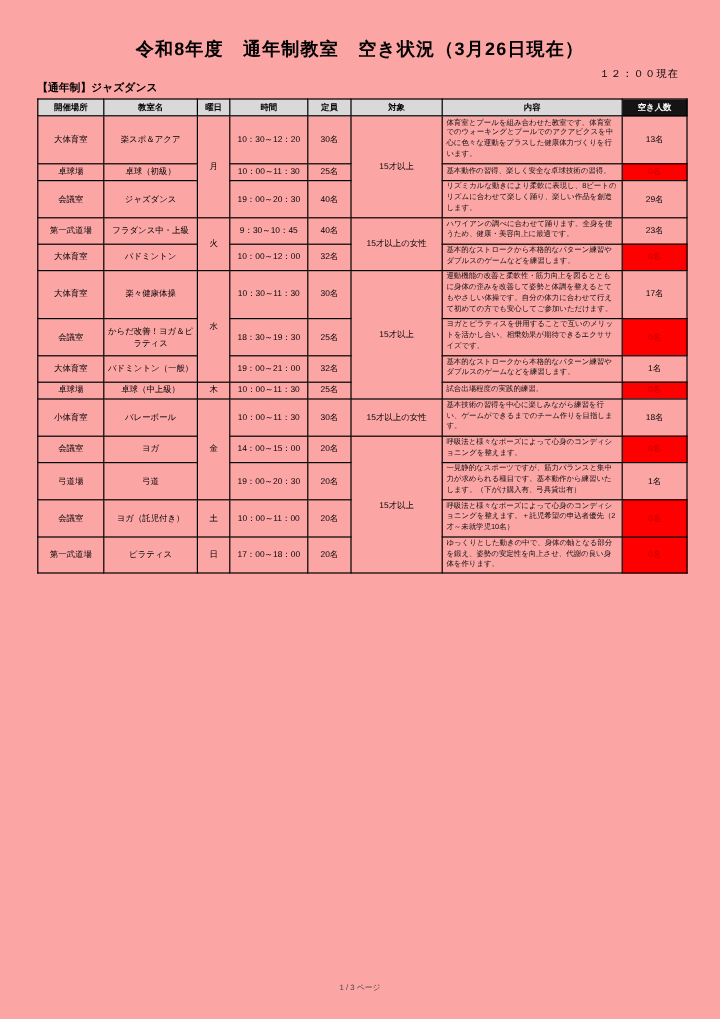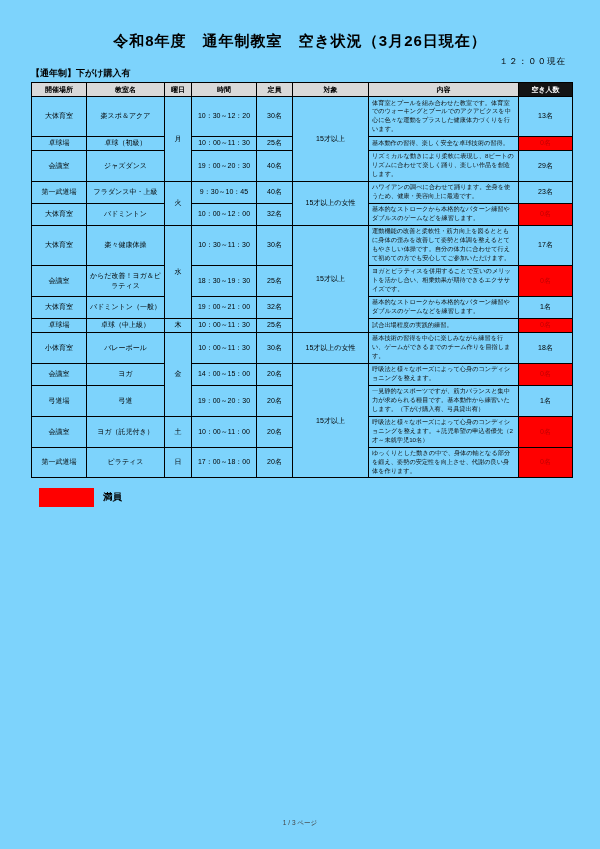--- a/index.html
+++ b/index.html
@@ -4,21 +4,21 @@
 <style>
   * { margin:0; padding:0; box-sizing:border-box; }
   html,body { background:#ffffff; }
   body {
     width:600px; height:849px;
     font-family:"Liberation Sans","DejaVu Sans",sans-serif;
     color:#000;
     position:relative;
     overflow:hidden;
   }
-  .page { position:relative; width:600px; height:849px; background:#7dd3fc; }
+  .page { position:relative; width:600px; height:849px; background:#fca5a5; }
   .title {
     position:absolute; top:32px; left:0; width:600px;
     text-align:center; font-size:15px; font-weight:bold; letter-spacing:1px;
   }
   .timestamp {
     position:absolute; top:56px; right:34px;
     font-size:8.5px; font-weight:normal; letter-spacing:1px;
   }
   .content { position:absolute; top:67px; left:31px; width:541px; }
   .section-title { font-size:9px; font-weight:bold; margin-bottom:2px; }
@@ -54,21 +54,21 @@
   }
 </style>
 </head>
 <body>
 
 <div class="page">
   <div class="title">令和8年度　通年制教室　空き状況（3月26日現在）</div>
   <div class="timestamp">１２：００現在</div>
 
   <div class="content">
-    <div class="section-title">【通年制】下がけ購入有</div>
+    <div class="section-title">【通年制】ジャズダンス</div>
 
     <table>
       <colgroup>
         <col class="c-venue">
           <col class="c-class">
           <col class="c-day">
           <col class="c-time">
         <col class="c-cap">
           <col class="c-target">
           <col class="c-desc">
@@ -207,20 +207,16 @@
             <td class="class-name">ピラティス</td>
             <td class="day">日</td>
             <td class="time">17：00～18：00</td>
             <td class="capacity">20名</td>
             <td class="desc">ゆっくりとした動きの中で、身体の軸となる部分を鍛え、姿勢の安定性を向上させ、代謝の良い身体を作ります。</td>
             <td class="spots spots-full">0名</td>
           </tr>
         </tbody>
     </table>
 
-    <div class="legend">
-      <span class="legend-box"></span>
-      <span class="legend-label">満員</span>
-    </div>
   </div>
 
   <div class="footer">1 / 3 ページ</div>
 </div>
 
 </body></html>

